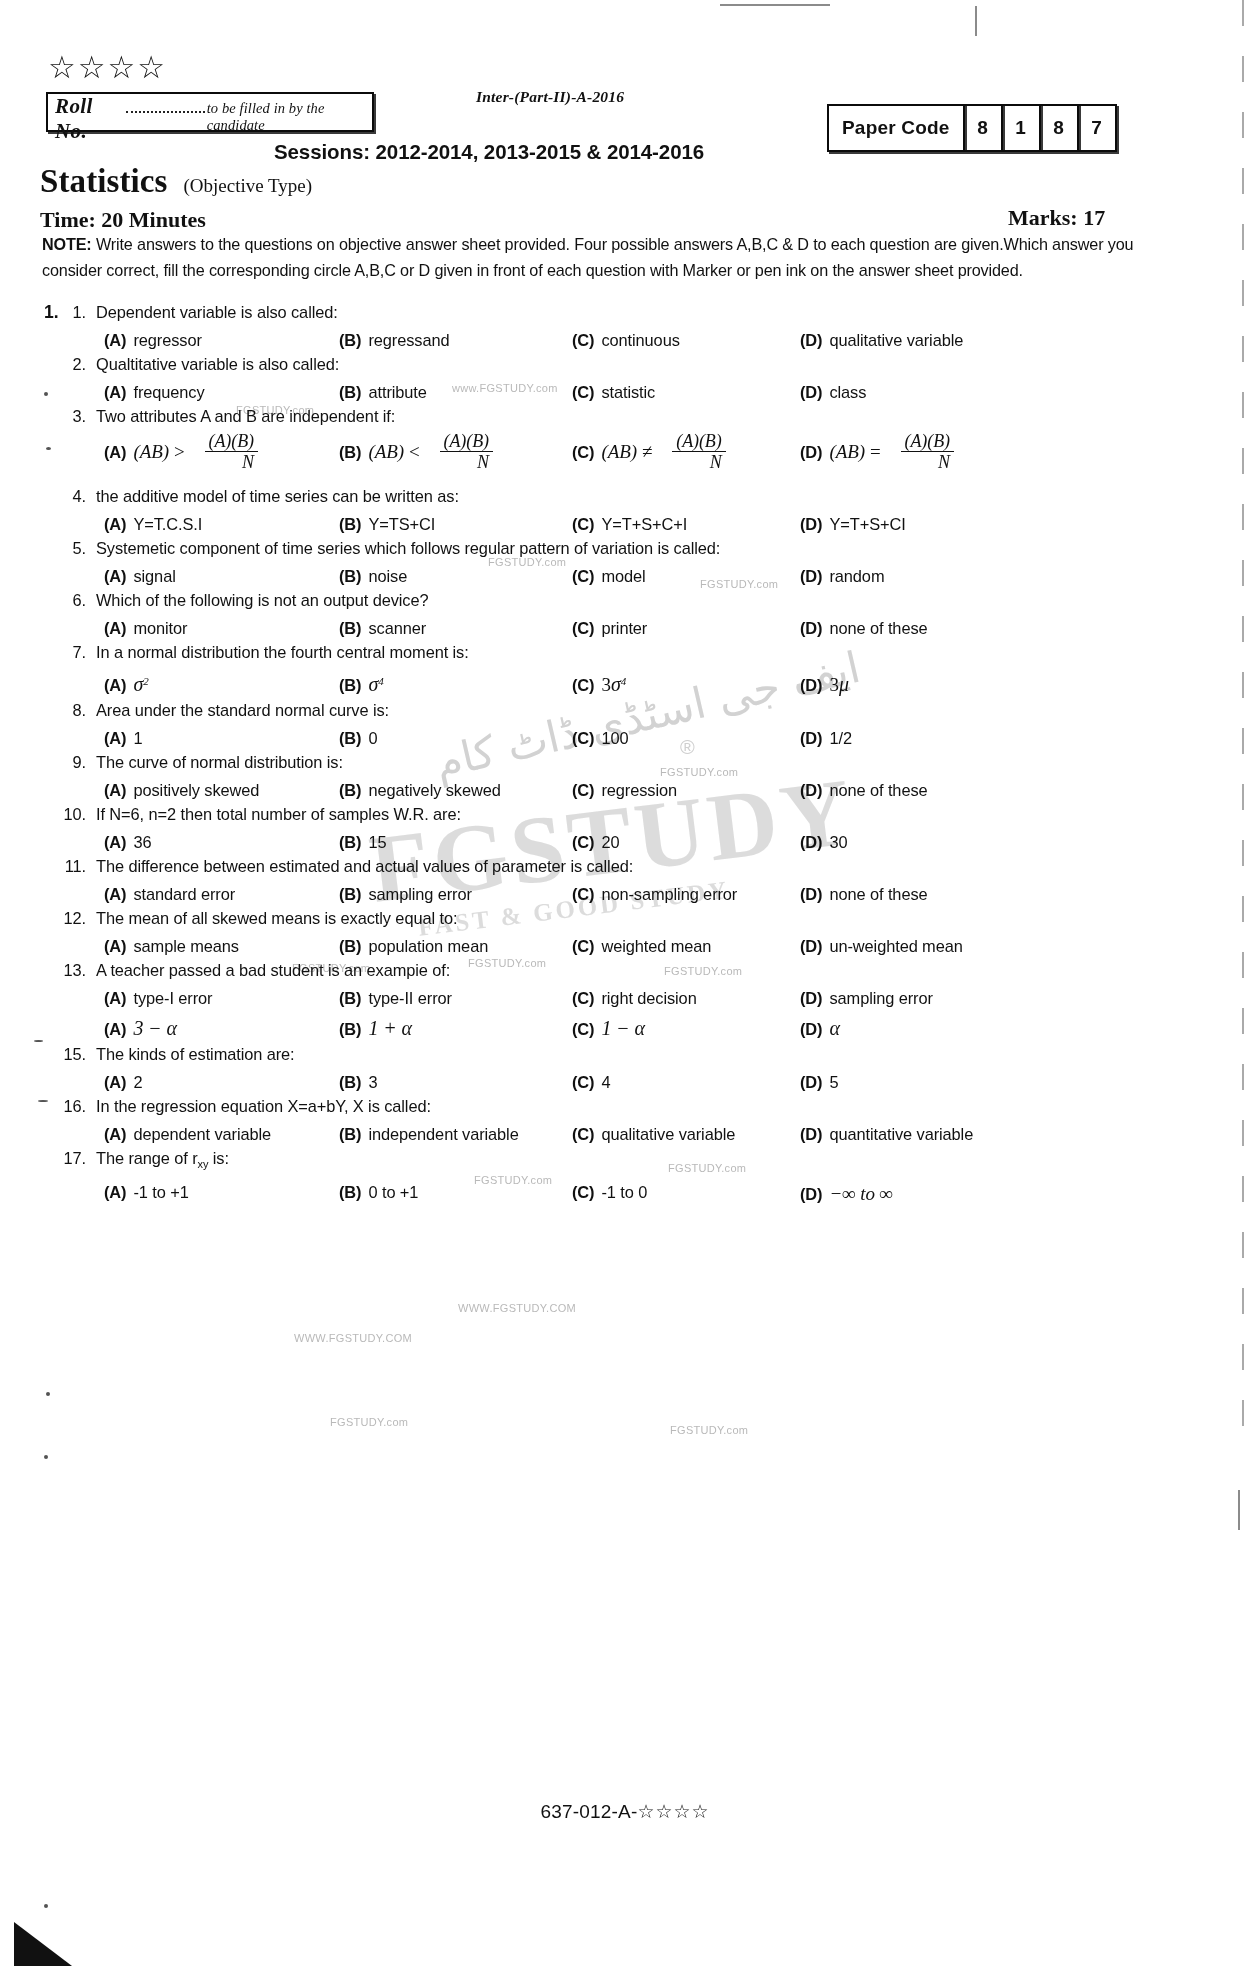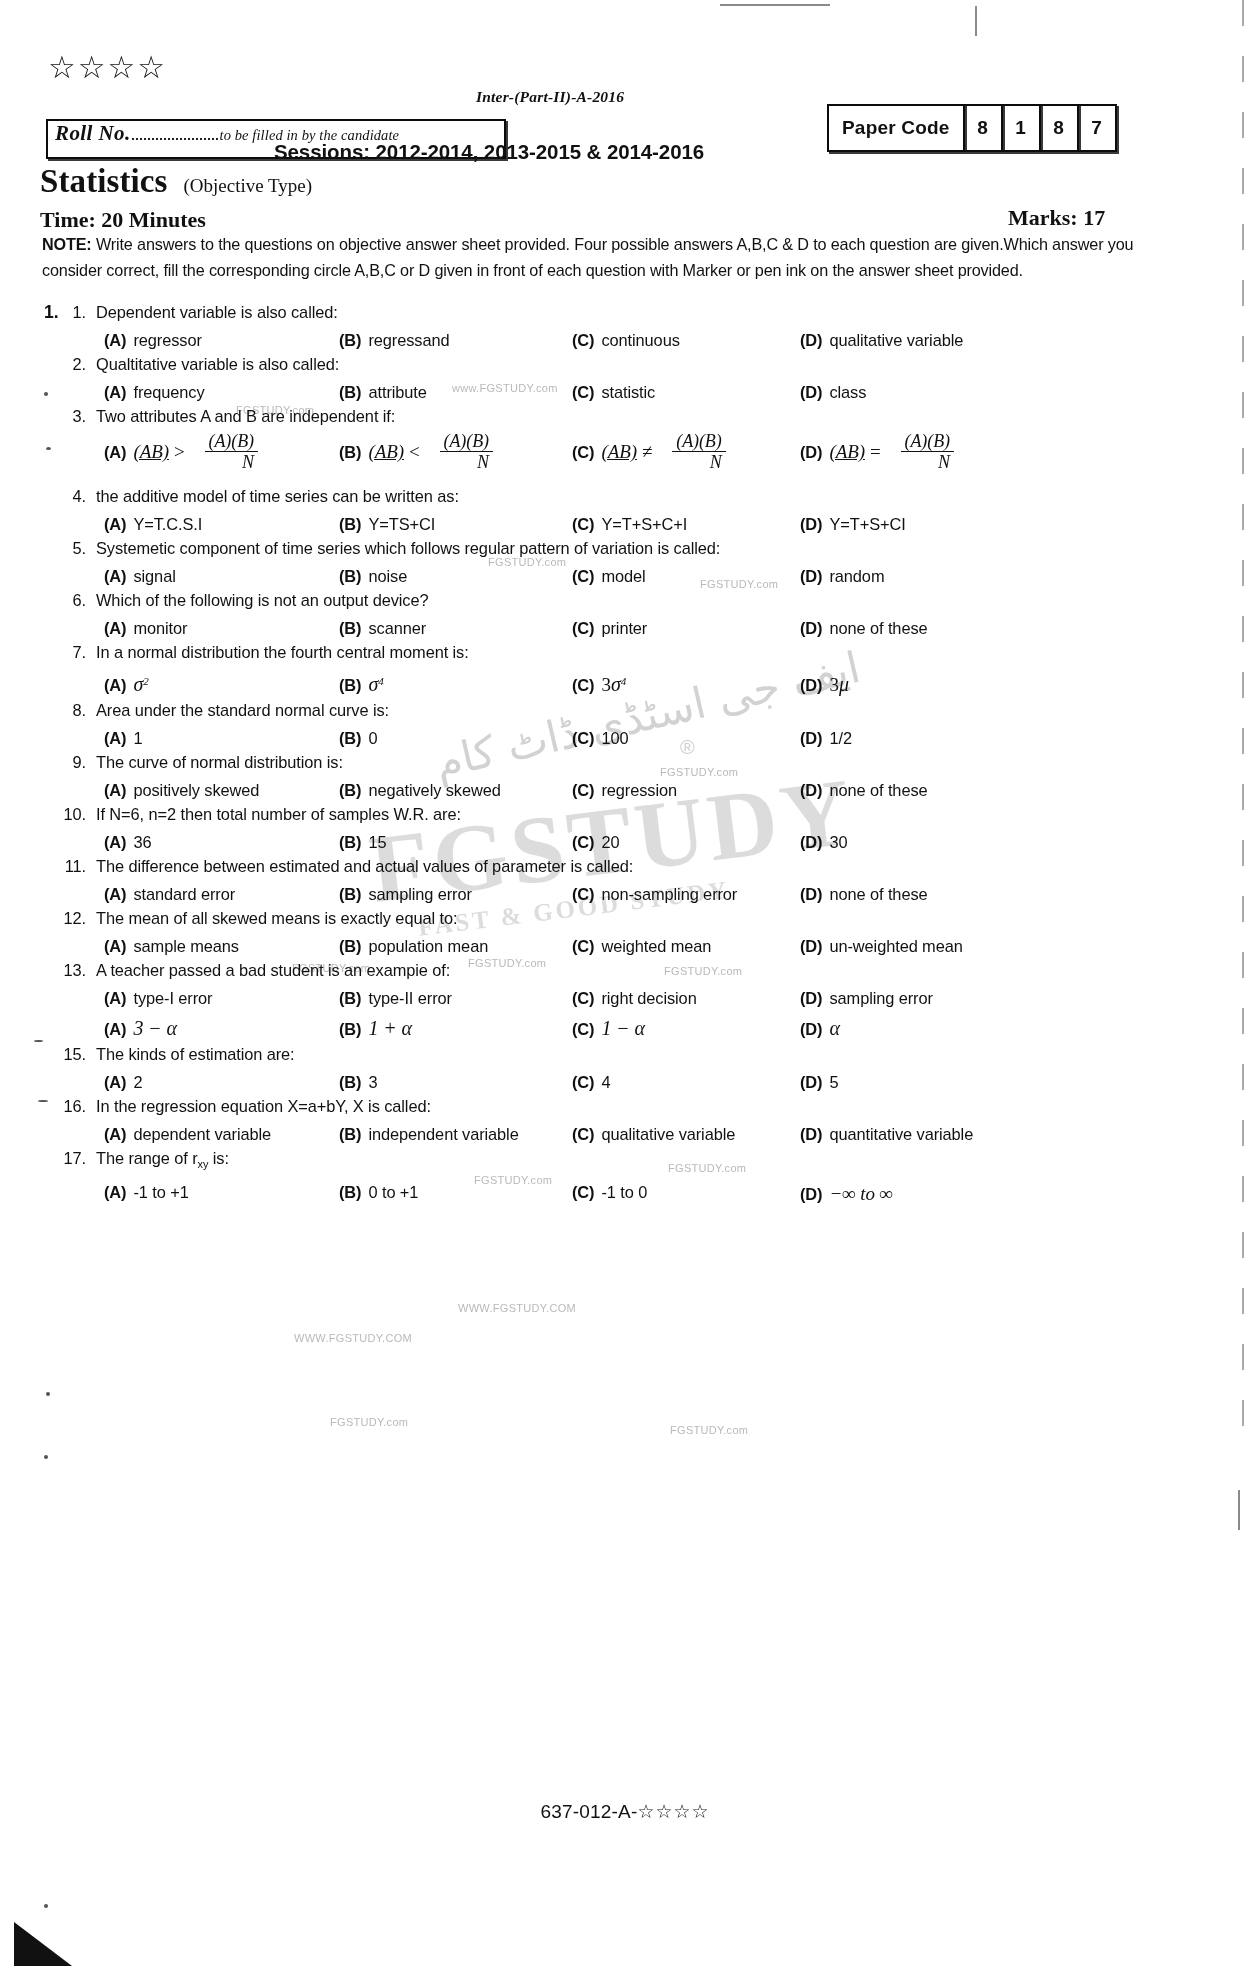--- a/index.html
+++ b/index.html
@@ -53,26 +53,25 @@
     line-height: 1;
     color: #111;
     font-family: "DejaVu Sans", sans-serif;
     margin-left: 2px;
   }
 
   .rollno-box {
     position: absolute;
     left: 0;
     top: 40px;
-    width: 460px;
+    width: 328px;
     height: 40px;
     border: 2.5px solid #0b0b0b;
     box-sizing: border-box;
     box-shadow: 2px 2px 0 #3a3a3a;
-    margin-top: 27px;
   }
   .rollno-inner {
     display: flex;
     align-items: baseline;
     height: 100%;
     padding-left: 7px;
   }
   .rollno-label {
     font-family: "Liberation Serif", serif;
     font-style: italic;
@@ -242,21 +241,20 @@
   .c1 { width: 235px; }
   .c2 { width: 233px; }
   .c3 { width: 228px; }
   .c4 { width: 280px; }
 
   
   .math {
     font-family: "Liberation Serif", serif;
     font-style: italic;
     font-size: 19px;
-    text-decoration: underline;
   }
   .mathn {
     font-family: "Liberation Serif", serif;
     font-size: 19px;
   }
   .frac {
     display: inline-flex;
     flex-direction: column;
     vertical-align: middle;
     text-align: right;

